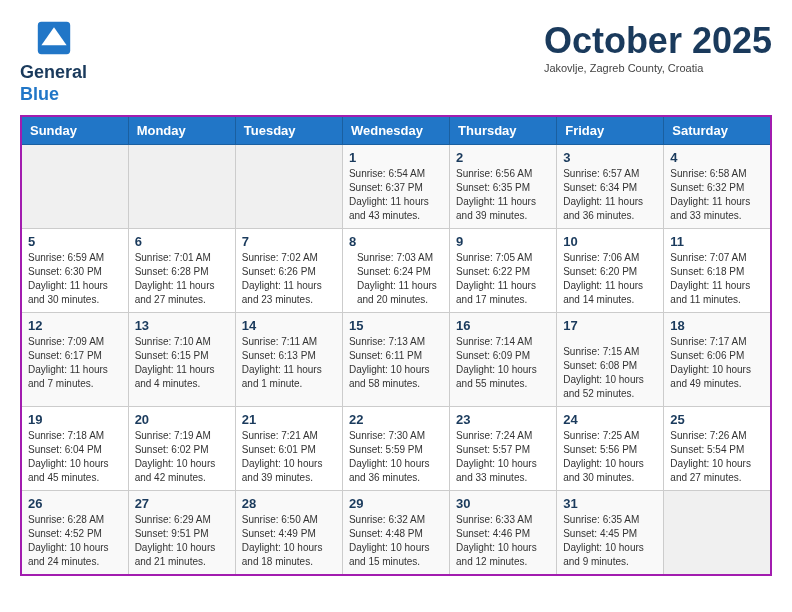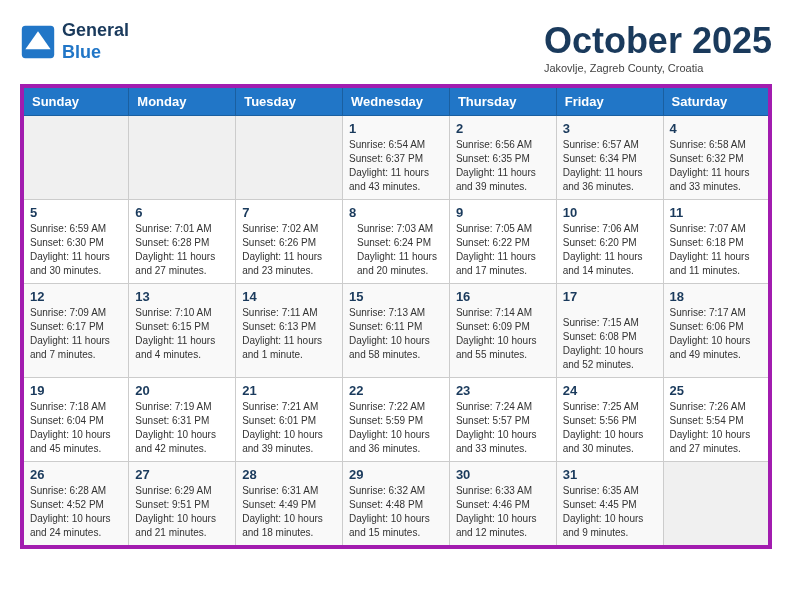--- a/index.html
+++ b/index.html
@@ -13,20 +13,21 @@
     .header {
       display: flex;
       justify-content: space-between;
       align-items: flex-start;
       margin-bottom: 10px;
     }
     .logo {
       display: flex;
       align-items: center;
       gap: 6px;
+      flex-direction: column;
     }
     .logo-text {
       font-size: 18px;
       font-weight: bold;
       color: #1a3a5c;
       line-height: 1.2;
     }
     .logo-icon {
       width: 36px;
       height: 36px;
@@ -39,21 +40,21 @@
       font-weight: bold;
       color: #1a3a5c;
     }
     .location-title {
       font-size: 11px;
       color: #444;
     }
     .calendar {
       width: 100%;
       border-collapse: collapse;
-      border: 4px solid #a21caf;
+      border: 2px solid #a21caf;
     }
     .calendar th {
       background: #2176c7;
       color: #fff;
       text-align: left;
       padding: 6px 8px;
       font-size: 13px;
       border: 1px solid #1a5fa0;
     }
     .calendar td {
@@ -260,34 +261,34 @@
         <td>
           <span class="day-num">19</span>
           <div class="day-info" style="white-space: pre-line;">Sunrise: 7:18 AM
 Sunset: 6:04 PM
 Daylight: 10 hours
 and 45 minutes.</div>
         </td>
         <td>
           <span class="day-num">20</span>
           <div class="day-info" style="white-space: pre-line;">Sunrise: 7:19 AM
-Sunset: 6:31 PM
+Sunset: 6:02 PM
 Daylight: 10 hours
 and 42 minutes.</div>
         </td>
         <td>
           <span class="day-num">21</span>
           <div class="day-info" style="white-space: pre-line;">Sunrise: 7:21 AM
 Sunset: 6:01 PM
 Daylight: 10 hours
 and 39 minutes.</div>
         </td>
         <td>
           <span class="day-num">22</span>
-          <div class="day-info" style="white-space: pre-line;">Sunrise: 7:22 AM
+          <div class="day-info" style="white-space: pre-line;">Sunrise: 7:30 AM
 Sunset: 5:59 PM
 Daylight: 10 hours
 and 36 minutes.</div>
         </td>
         <td>
           <span class="day-num">23</span>
           <div class="day-info" style="white-space: pre-line;">Sunrise: 7:24 AM
 Sunset: 5:57 PM
 Daylight: 10 hours
 and 33 minutes.</div>
@@ -317,21 +318,21 @@
         </td>
         <td>
           <span class="day-num">27</span>
           <div class="day-info" style="white-space: pre-line;">Sunrise: 6:29 AM
 Sunset: 9:51 PM
 Daylight: 10 hours
 and 21 minutes.</div>
         </td>
         <td>
           <span class="day-num">28</span>
-          <div class="day-info" style="white-space: pre-line;">Sunrise: 6:31 AM
+          <div class="day-info" style="white-space: pre-line;">Sunrise: 6:50 AM
 Sunset: 4:49 PM
 Daylight: 10 hours
 and 18 minutes.</div>
         </td>
         <td>
           <span class="day-num">29</span>
           <div class="day-info" style="white-space: pre-line;">Sunrise: 6:32 AM
 Sunset: 4:48 PM
 Daylight: 10 hours
 and 15 minutes.</div>

